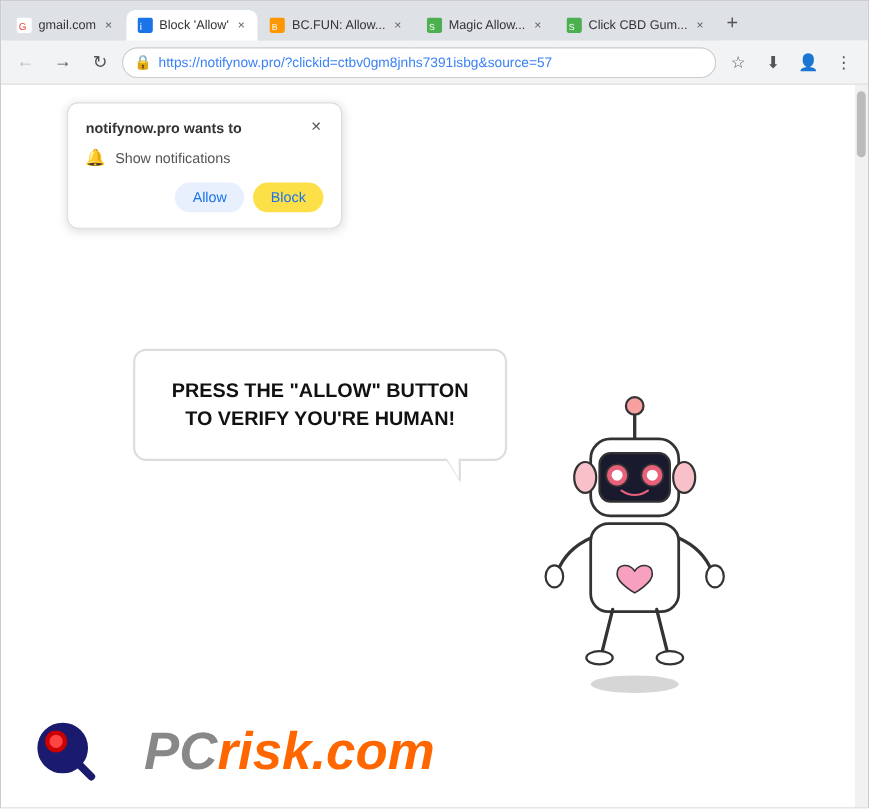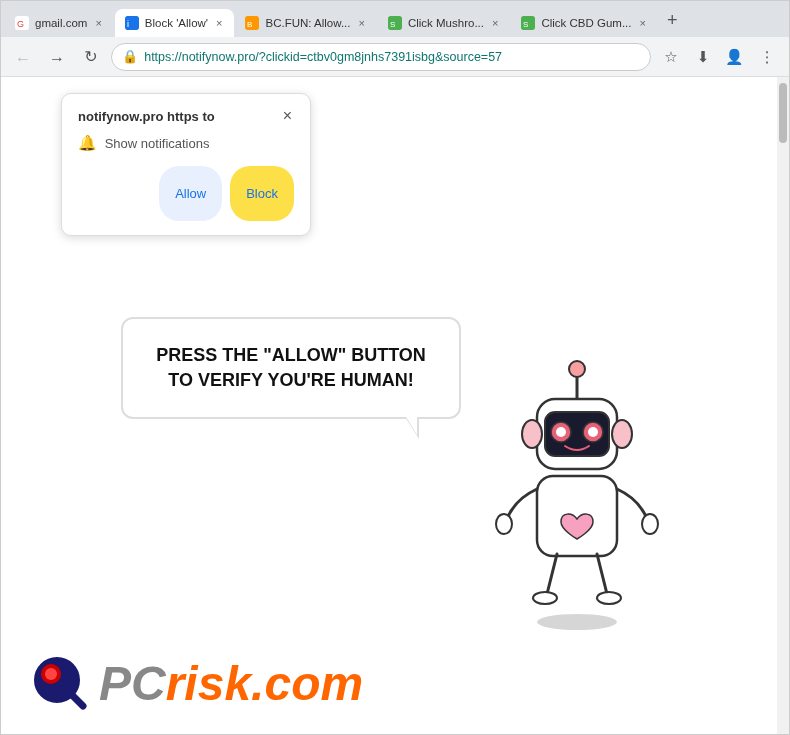--- a/index.html
+++ b/index.html
@@ -64,21 +64,21 @@
       border: 1px solid #ccc;
       background: #fff;
       display: flex;
       align-items: center;
       padding: 0 10px;
       font-size: 12px;
       color: #333;
       gap: 6px;
     }
     .address-lock { color: #555; font-size: 13px; }
-    .address-text { flex: 1; font-size: 12.5px; color: #0f766e; }
+    .address-text { flex: 1; font-size: 12.5px; color: #3b82f6; }
     .nav-actions { display: flex; gap: 4px; }
     .nav-action-btn {
       background: none; border: none; cursor: pointer; color: #555;
       width: 28px; height: 28px; display: flex; align-items: center; justify-content: center;
       border-radius: 50%; font-size: 15px;
     }
 
     
     .content-area {
       flex: 1;
@@ -129,21 +129,21 @@
     .popup-buttons {
       display: flex;
       justify-content: flex-end;
       gap: 8px;
     }
     .btn-allow {
       background: #e8f0fe;
       color: #1a73e8;
       border: none;
       border-radius: 20px;
-      padding: 20px 16px;
+      padding: 6px 16px;
       font-size: 13px;
       cursor: pointer;
       font-weight: 500;
     }
     .btn-block {
       background: #fde047;
       color: #1a73e8;
       border: none;
       border-radius: 20px;
       padding: 6px 16px;
@@ -269,21 +269,21 @@
         </svg>
       <span class="tab-label">BC.FUN: Allow...</span>
       <span class="tab-close">×</span>
     </div>
 
     <div class="tab">
       <svg class="tab-favicon" viewBox="0 0 14 14">
           <rect width="14" height="14" rx="2" fill="#4caf50"></rect>
           <text x="2" y="11" font-size="8" fill="#fff">S</text>
         </svg>
-      <span class="tab-label">Click Mushro...</span>
+      <span class="tab-label">Magic Allow...</span>
       <span class="tab-close">×</span>
     </div>
 
     <div class="tab">
       <svg class="tab-favicon" viewBox="0 0 14 14">
           <rect width="14" height="14" rx="2" fill="#4caf50"></rect>
           <text x="2" y="11" font-size="8" fill="#fff">S</text>
         </svg>
       <span class="tab-label">Click CBD Gum...</span>
       <span class="tab-close">×</span>
@@ -305,21 +305,21 @@
       <button class="nav-action-btn">👤</button>
       <button class="nav-action-btn">⋮</button>
     </div>
   </div>
 
   <div class="content-area">
     <div class="page-content">
 
       <div class="notification-popup">
         <div class="popup-header">
-          <span class="popup-title">notifynow.pro https to</span>
+          <span class="popup-title">notifynow.pro wants to</span>
           <button class="popup-close">×</button>
         </div>
         <div class="popup-notification-row">
           <span class="bell-icon">🔔</span>
           <span>Show notifications</span>
         </div>
         <div class="popup-buttons">
           <button class="btn-allow">Allow</button>
           <button class="btn-block">Block</button>
         </div>
@@ -370,21 +370,21 @@
       </div>
 
       <div class="pcrisk-logo">
 
         <svg class="pcrisk-icon" viewBox="0 0 60 60">
           <circle cx="26" cy="26" r="22" fill="#1a1a6e" stroke="#1a1a6e" stroke-width="2"></circle>
           <circle cx="20" cy="20" r="10" fill="#cc0000"></circle>
           <circle cx="20" cy="20" r="6" fill="#ff4444"></circle>
           <line x1="34" y1="34" x2="52" y2="52" stroke="#1a1a6e" stroke-width="7" stroke-linecap="round"></line>
         </svg>
-        <div style="font-size:48px; font-weight:900; font-style:italic; line-height:1;">
+        <div style="font-size:48px; font-weight:900; font-style:italic; line-height:1;margin-left:32px;">
           <span style="color:#888;">PC</span><span style="color:#f60;">risk.com</span>
         </div>
       </div>
 
     </div>
 
     <div class="scrollbar">
       <div class="scrollbar-thumb"></div>
     </div>
   </div>

